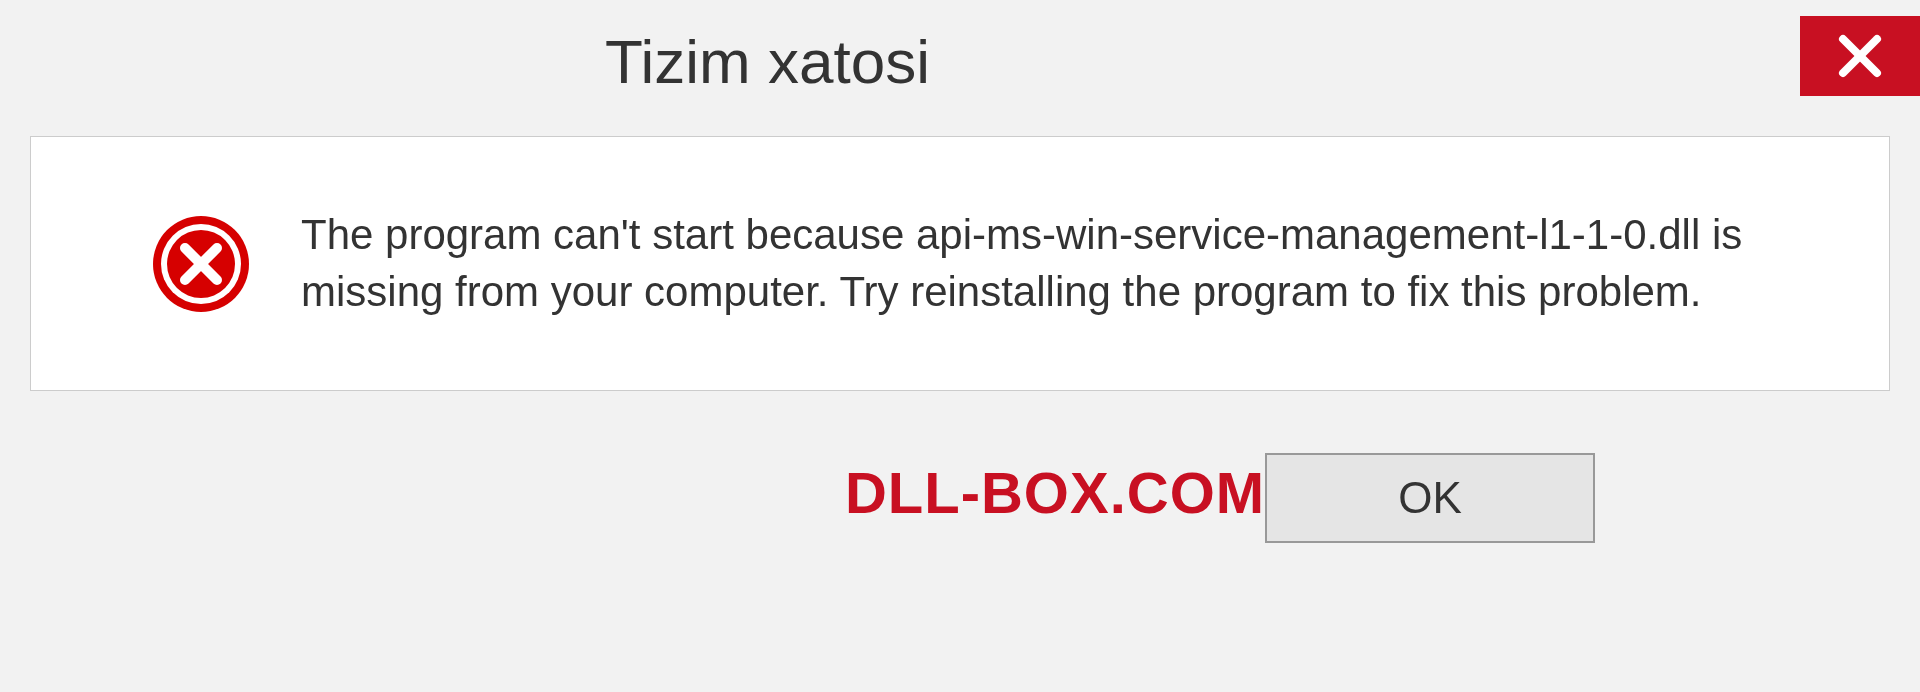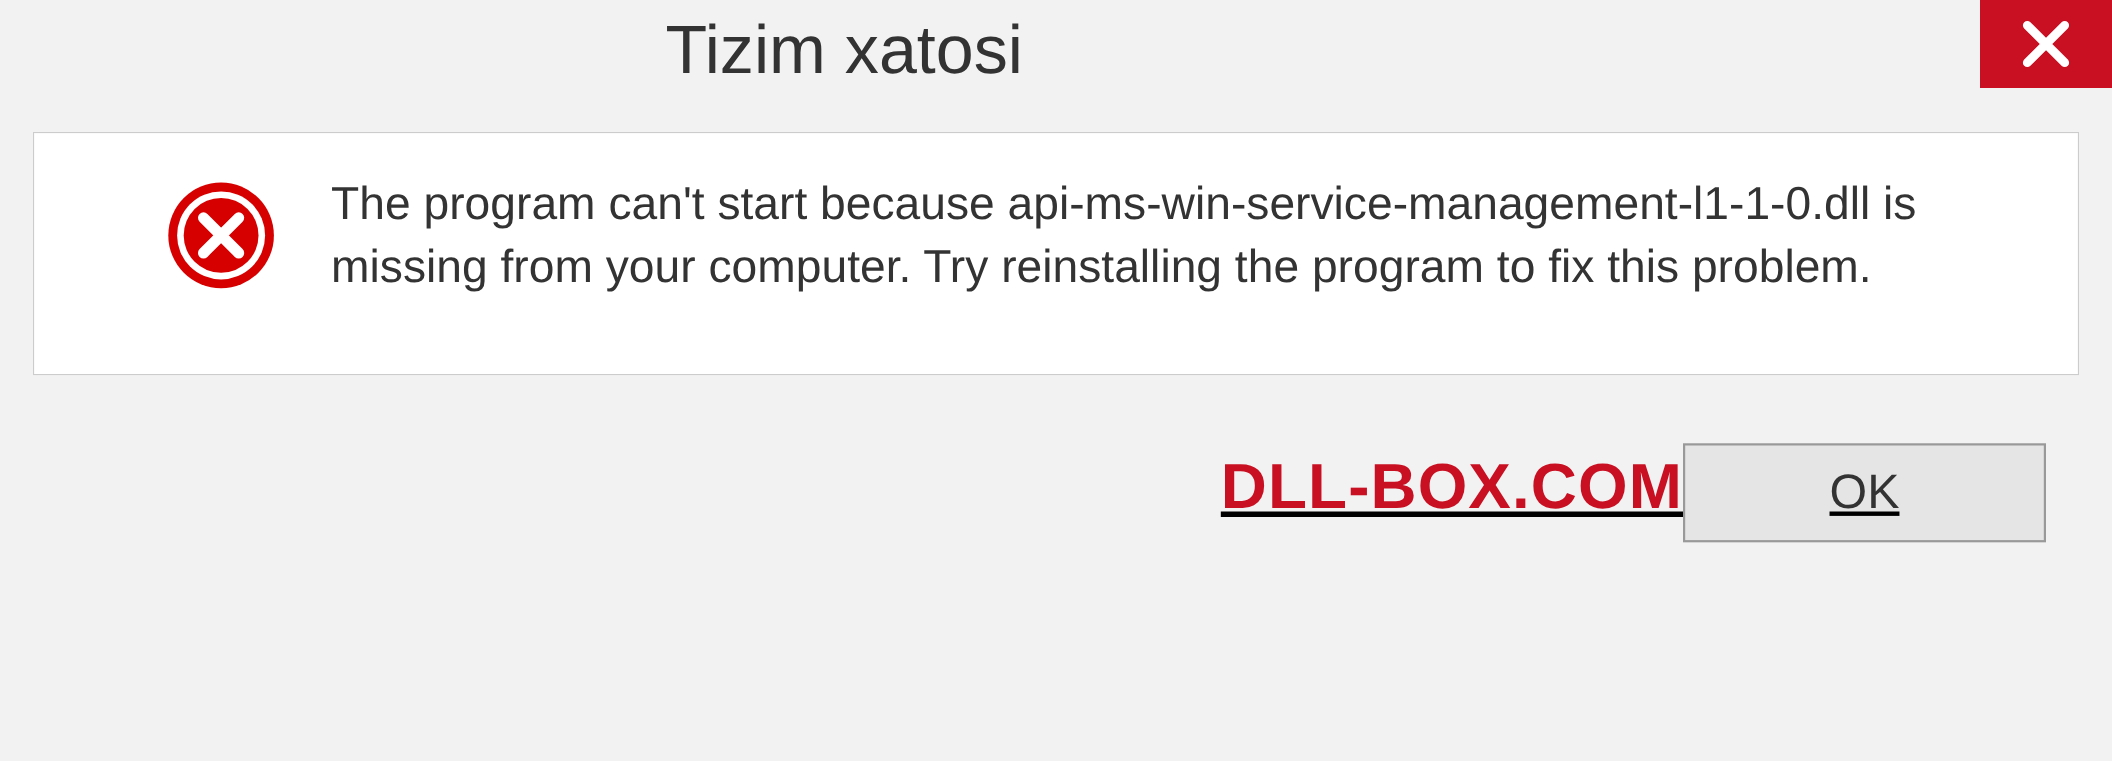--- a/index.html
+++ b/index.html
@@ -19,20 +19,21 @@
       height: 100%;
       background: #f2f2f2;
       position: relative;
     }
     .titlebar {
       display: flex;
       align-items: flex-start;
       justify-content: space-between;
       padding: 0 0 0 0;
       height: 110px;
+      margin-top: 16px;
     }
     .title {
       font-size: 62px;
       font-weight: 400;
       color: #333;
       padding-left: 605px;
       padding-top: 10px;
     }
     .close-button {
       width: 120px;
@@ -44,21 +45,21 @@
       cursor: pointer;
     }
     .close-button svg {
       width: 50px;
       height: 50px;
     }
     .content-area {
       margin: 10px 30px 30px 30px;
       background: #fff;
       border: 1px solid #ccc;
-      padding: 36px 60px 70px 120px;
+      padding: 70px 60px 70px 120px;
       display: flex;
       align-items: center;
       gap: 50px;
     }
     .error-icon {
       flex-shrink: 0;
       width: 100px;
       height: 100px;
     }
     .error-icon svg {
@@ -67,23 +68,22 @@
     }
     .message {
       font-size: 42px;
       line-height: 1.35;
       color: #333;
       font-weight: 400;
     }
     .footer {
       display: flex;
       align-items: center;
-      justify-content: flex-end;
+      justify-content: center;
       padding: 20px 60px 30px 60px;
-      text-decoration: underline;
     }
     .watermark {
       font-size: 58px;
       font-weight: 900;
       color: #c81022;
       letter-spacing: 1px;
       font-family: Arial, sans-serif;
       padding-left: 520px;
     }
     .ok-button {

